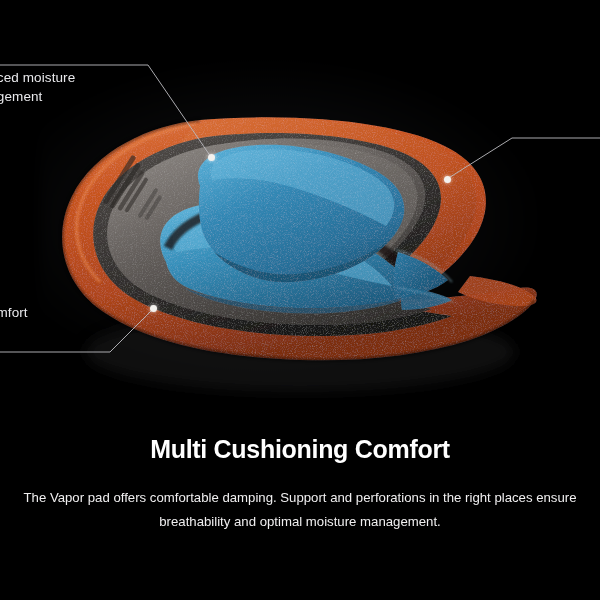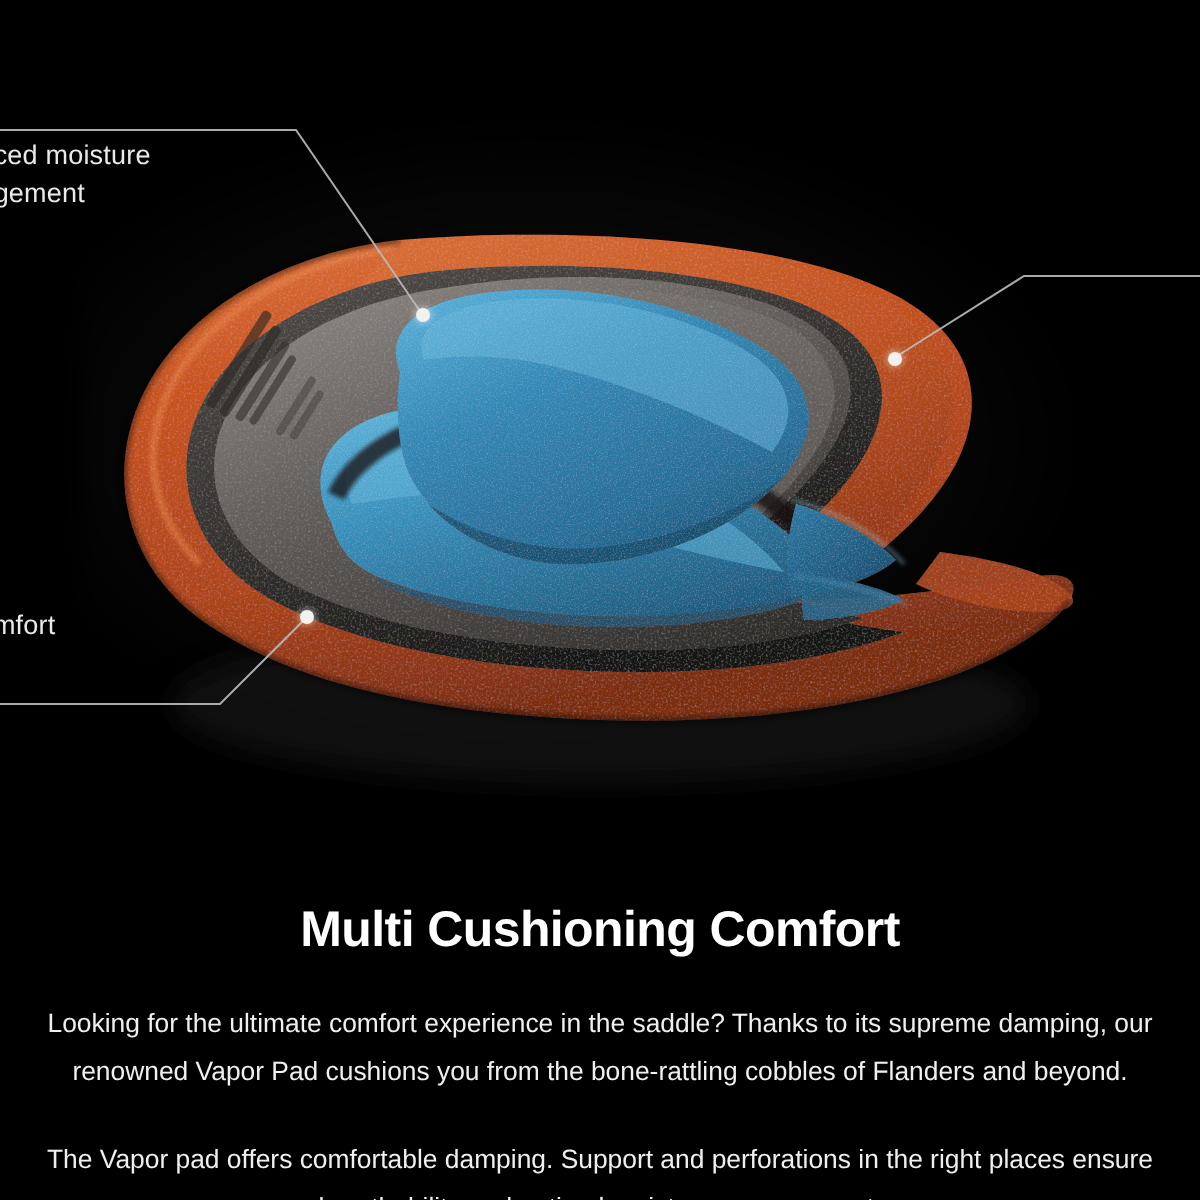--- a/index.html
+++ b/index.html
@@ -64,21 +64,20 @@
     width:600px;
     text-align:center;
     padding:0 8px;
   }
   #heading {
     font-size:25px;
     font-weight:700;
     letter-spacing:-.3px;
     line-height:34px;
     color:#ffffff;
-    margin-top:16px;
   }
   .para {
     font-size:13.2px;
     line-height:24px;
     color:#f0eff0;
     margin-top:18px;
     padding:0 6px;
   }
   .para.second { margin-top:20px; }
 </style>
@@ -324,16 +323,15 @@
   <div class="callout-label" id="label-moisture">hanced moisture
 anagement</div>
 
 
   <div class="callout-label" id="label-comfort">comfort</div>
 </div>
 
 <div id="copy">
   <h1 id="heading">Multi Cushioning Comfort</h1>
 
-  <p class="para first">Looking for the ultimate comfort experience in the saddle? Thanks to its supreme damping, our renowned Vapor Pad cushions you from the bone-rattling cobbles of Flanders and beyond.</p>
 
   <p class="para second">The Vapor pad offers comfortable damping. Support and perforations in the right places ensure breathability and optimal moisture management.</p>
 </div>
 
 </body></html>

